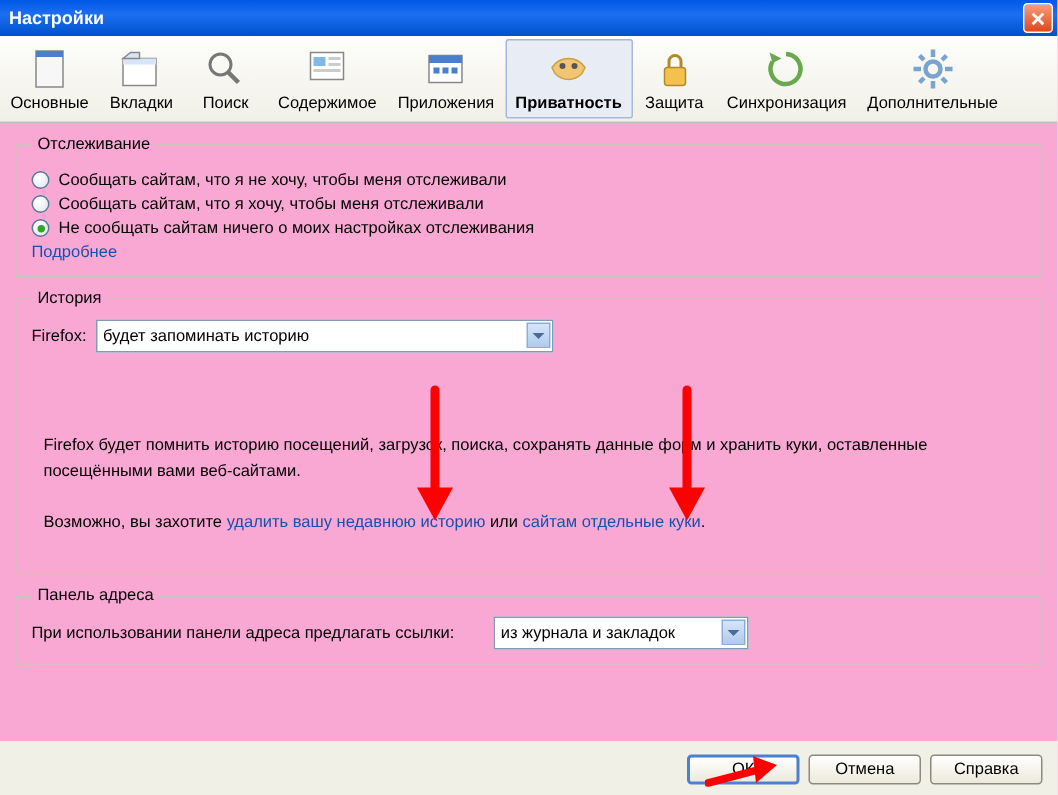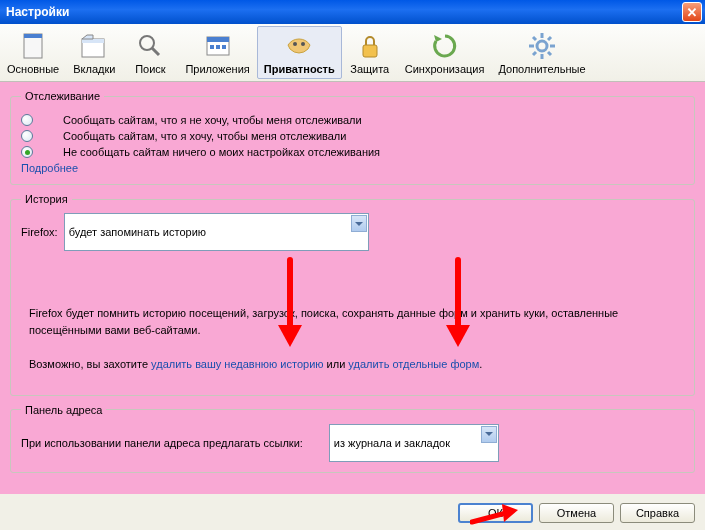--- a/index.html
+++ b/index.html
@@ -8,25 +8,25 @@
 .titlebar-text { flex: 1; }
 .close-btn { width: 20px; height: 20px; background: linear-gradient(to bottom, #f89e7a, #e24618); border: 1px solid #fff; border-radius: 3px; display: flex; align-items: center; justify-content: center; color: #fff; font-weight: bold; font-size: 13px; cursor: pointer; }
 .toolbar { background: linear-gradient(to bottom, #fdfdfb, #f1f0e7); border-bottom: 1px solid #c0bfb8; display: flex; height: 58px; padding: 2px 0; }
 .toolbar-item { display: flex; flex-direction: column; align-items: center; justify-content: space-between; padding: 3px 6px; min-width: 56px; cursor: pointer; border: 1px solid transparent; }
 .toolbar-item.selected { background: #e8ecf5; border: 1px solid #a8b8d8; border-radius: 2px; font-weight: bold; }
 .toolbar-icon { width: 32px; height: 32px; display: flex; align-items: center; justify-content: center; }
 .toolbar-label { font-size: 11px; margin-top: 2px; white-space: nowrap; }
 .content { background: #f9a8d4; padding: 8px 10px; height: calc(530px - 24px - 58px - 36px); overflow: hidden; }
 fieldset { border: 1px solid #c8c7bd; border-radius: 3px; margin-bottom: 8px; padding: 8px 10px 10px; }
 legend { padding: 0 4px; font-size: 11px; }
-.radio-row { display: flex; align-items: flex-end; margin: 4px 0; gap: 24px; }
+.radio-row { display: flex; align-items: flex-end; margin: 4px 0; }
 .link { color: #1a4fad; cursor: pointer; }
 .history-row { display: flex; align-items: center; margin-bottom: 6px; }
 .history-row label { margin-right: 6px; }
-.select { background: #fff; border: 1px solid #7f9db9; padding: 2px 4px; display: flex; align-items: center; height: 38px; position: relative; }
+.select { background: #fff; border: 1px solid #7f9db9; padding: 2px 4px; display: flex; align-items: center; height: 22px; position: relative; }
 .select-wide { width: 305px; }
 .select-narrow { width: 170px; }
 .select-text { flex: 1; }
 .select-arrow { width: 16px; height: 17px; background: linear-gradient(to bottom, #d7e5f7, #b0cbee); border: 1px solid #8fadd4; display: flex; align-items: center; justify-content: center; position: absolute; right: 1px; top: 1px; }
 .select-arrow::after { content: ""; border-left: 4px solid transparent; border-right: 4px solid transparent; border-top: 4px solid #4a6b99; }
 .desc-block { margin: 54px 8px 12px; line-height: 1.5; }
 .addr-row { display: flex; align-items: center; gap: 26px; }
 .footer { background: #f1f0e7; height: 36px; display: flex; align-items: center; justify-content: flex-end; padding: 0 10px; gap: 6px; border-top: 1px solid #f1f0e7; }
 .btn { background: linear-gradient(to bottom, #fff, #eceadb); border: 1px solid #8b8b7b; padding: 3px 0; width: 75px; text-align: center; font-size: 11px; cursor: pointer; border-radius: 3px; font-family: inherit; }
 .btn.default { border: 2px solid #4b82d0; padding: 2px 0; }
@@ -67,20 +67,32 @@
         <svg width="30" height="30">
           <circle cx="12" cy="12" r="7" fill="none" stroke="#777" stroke-width="2"></circle>
           <line x1="17" y1="17" x2="24" y2="24" stroke="#777" stroke-width="3"></line>
         </svg>
       </div>
     <div class="toolbar-label">Поиск</div>
   </div>
   <div class="toolbar-item">
     <div class="toolbar-icon">
         <svg width="30" height="30">
+          <rect x="4" y="4" width="22" height="18" fill="#fff" stroke="#888"></rect>
+          <rect x="6" y="7" width="8" height="6" fill="#7fb9e8"></rect>
+          <rect x="16" y="7" width="8" height="2" fill="#ccc"></rect>
+          <rect x="16" y="11" width="8" height="2" fill="#ccc"></rect>
+          <rect x="6" y="15" width="18" height="2" fill="#ccc"></rect>
+        </svg>
+      </div>
+    <div class="toolbar-label">Содержимое</div>
+  </div>
+  <div class="toolbar-item">
+    <div class="toolbar-icon">
+        <svg width="30" height="30">
           <rect x="4" y="6" width="22" height="18" fill="#fff" stroke="#888"></rect>
           <rect x="4" y="6" width="22" height="5" fill="#4a7fd0"></rect>
           <rect x="7" y="14" width="4" height="4" fill="#4a7fd0"></rect>
           <rect x="13" y="14" width="4" height="4" fill="#4a7fd0"></rect>
           <rect x="19" y="14" width="4" height="4" fill="#4a7fd0"></rect>
         </svg>
       </div>
     <div class="toolbar-label">Приложения</div>
   </div>
   <div class="toolbar-item selected">
@@ -155,21 +167,21 @@
     <div class="history-row">
       <label>Firefox:</label>
       <div class="select select-wide">
         <span class="select-text">будет запоминать историю</span>
         <span class="select-arrow"></span>
       </div>
     </div>
     <div class="desc-block">
       <div style="margin-bottom:18px;">Firefox будет помнить историю посещений, загрузок, поиска, сохранять данные форм и хранить куки, оставленные посещёнными вами веб-сайтами.</div>
       <div>
-        <span>Возможно, вы захотите </span><span class="link">удалить вашу недавнюю историю</span><span> или </span><span class="link">удалить отдельные форм</span><span>.</span>
+        <span>Возможно, вы захотите </span><span class="link">удалить вашу недавнюю историю</span><span> или </span><span class="link">сайтам отдельные куки</span><span>.</span>
       </div>
     </div>
   </fieldset>
 
   <fieldset>
     <legend>Панель адреса</legend>
     <div class="addr-row">
       <span>При использовании панели адреса предлагать ссылки:</span>
       <div class="select select-narrow">
         <span class="select-text">из журнала и закладок</span>

